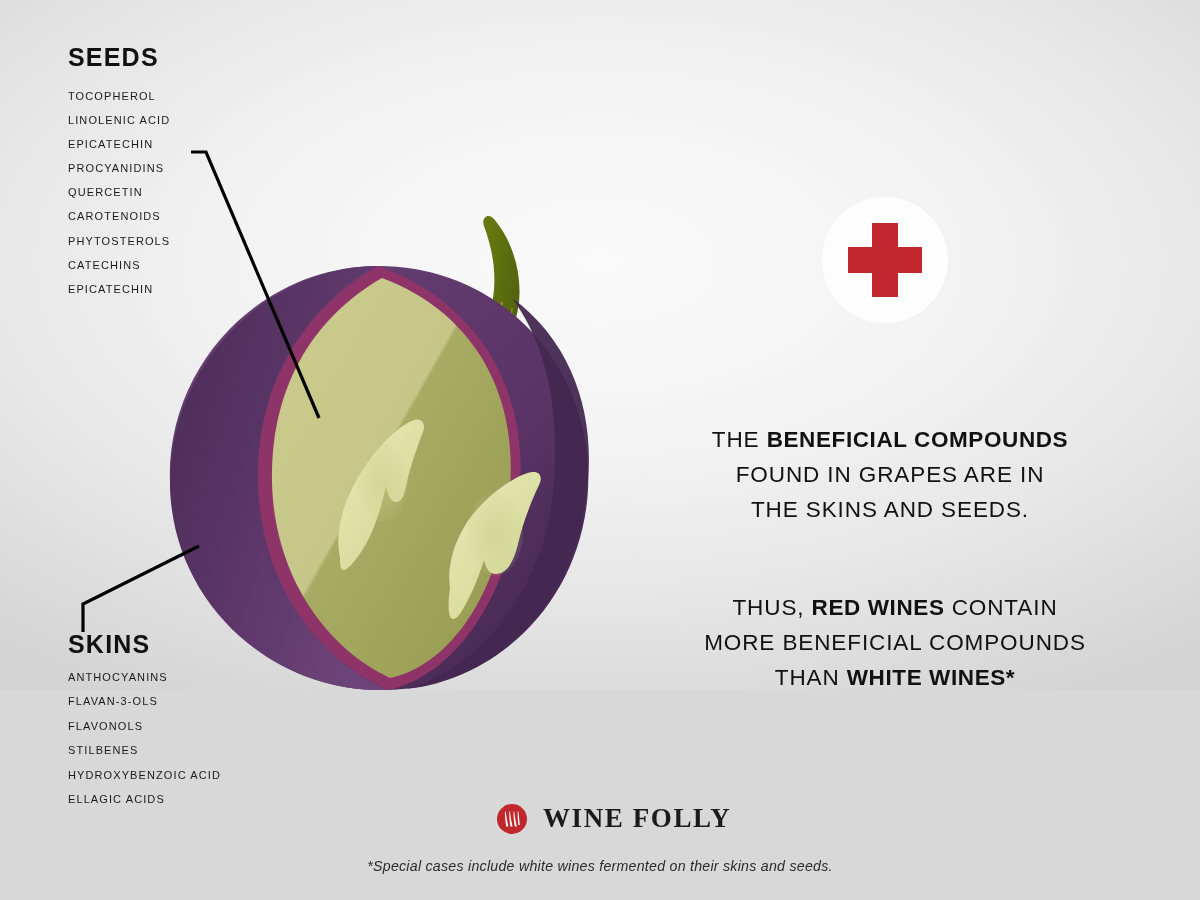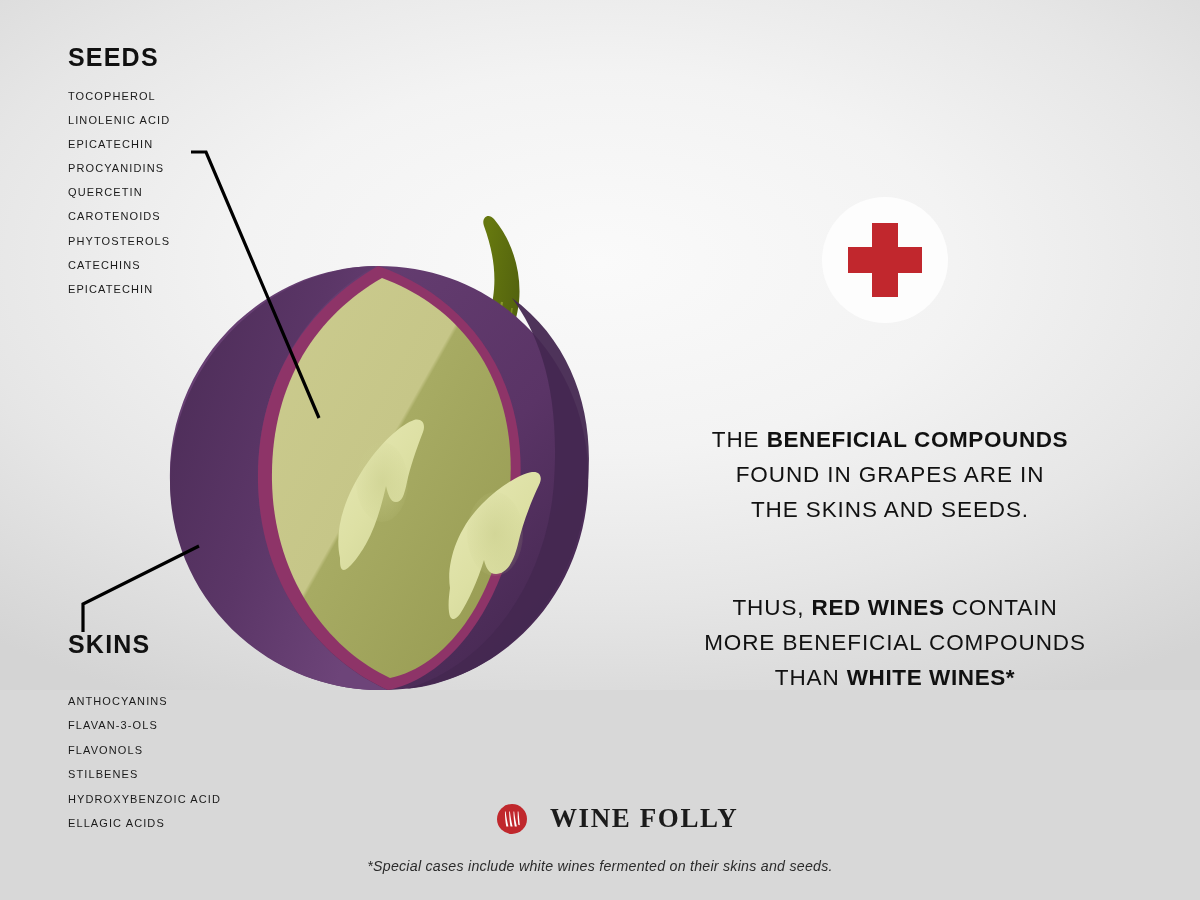--- a/index.html
+++ b/index.html
@@ -18,21 +18,21 @@
   .list-head{
     font-size:25px;font-weight:bold;letter-spacing:1.2px;color:#111;
     line-height:1;margin:0 0 14px 0;
   }
   .list-item{
     font-size:11px;letter-spacing:1.1px;color:#1a1a1a;
     line-height:24.1px;white-space:nowrap;
   }
   #seeds-block{left:68px;top:45px;}
   #skins-block{left:68px;top:632px;}
-  #skins-block .list-head{margin-bottom:32px;}
+  #skins-block .list-head{margin-bottom:8px;}
   #skins-block .list-item{line-height:24.4px;}
 
   
   .copy{
     position:absolute;text-align:center;color:#111;
     font-size:22.5px;letter-spacing:0.9px;line-height:35px;margin-top:28px;
   }
   .copy b{font-weight:bold;letter-spacing:0.6px;}
   #copy1{left:660px;top:394px;width:460px;}
   #copy2{left:660px;top:562px;width:470px;}
@@ -48,21 +48,21 @@
 
   
   #grape{position:absolute;left:120px;top:130px;width:520px;height:590px;}
 
   
   #leaders{position:absolute;left:0;top:0;width:1200px;height:900px;
            pointer-events:none;}
 
   
   #logo{
-    position:absolute;left:497px;top:803px;display:flex;align-items:center;gap:23px;
+    position:absolute;left:497px;top:803px;display:flex;align-items:center;gap:16px;
   }
   #logo-mark{width:30px;height:30px;flex:0 0 30px;}
   #logo-text{
     font-family:"Liberation Serif", serif;font-weight:bold;
     font-size:27px;letter-spacing:1.6px;color:#1b1b1b;white-space:nowrap;
   }
   #footnote{
     position:absolute;left:0;top:858px;width:1200px;text-align:center;
     font-size:14.2px;font-style:italic;color:#2a2a2a;letter-spacing:0.25px;
   }

